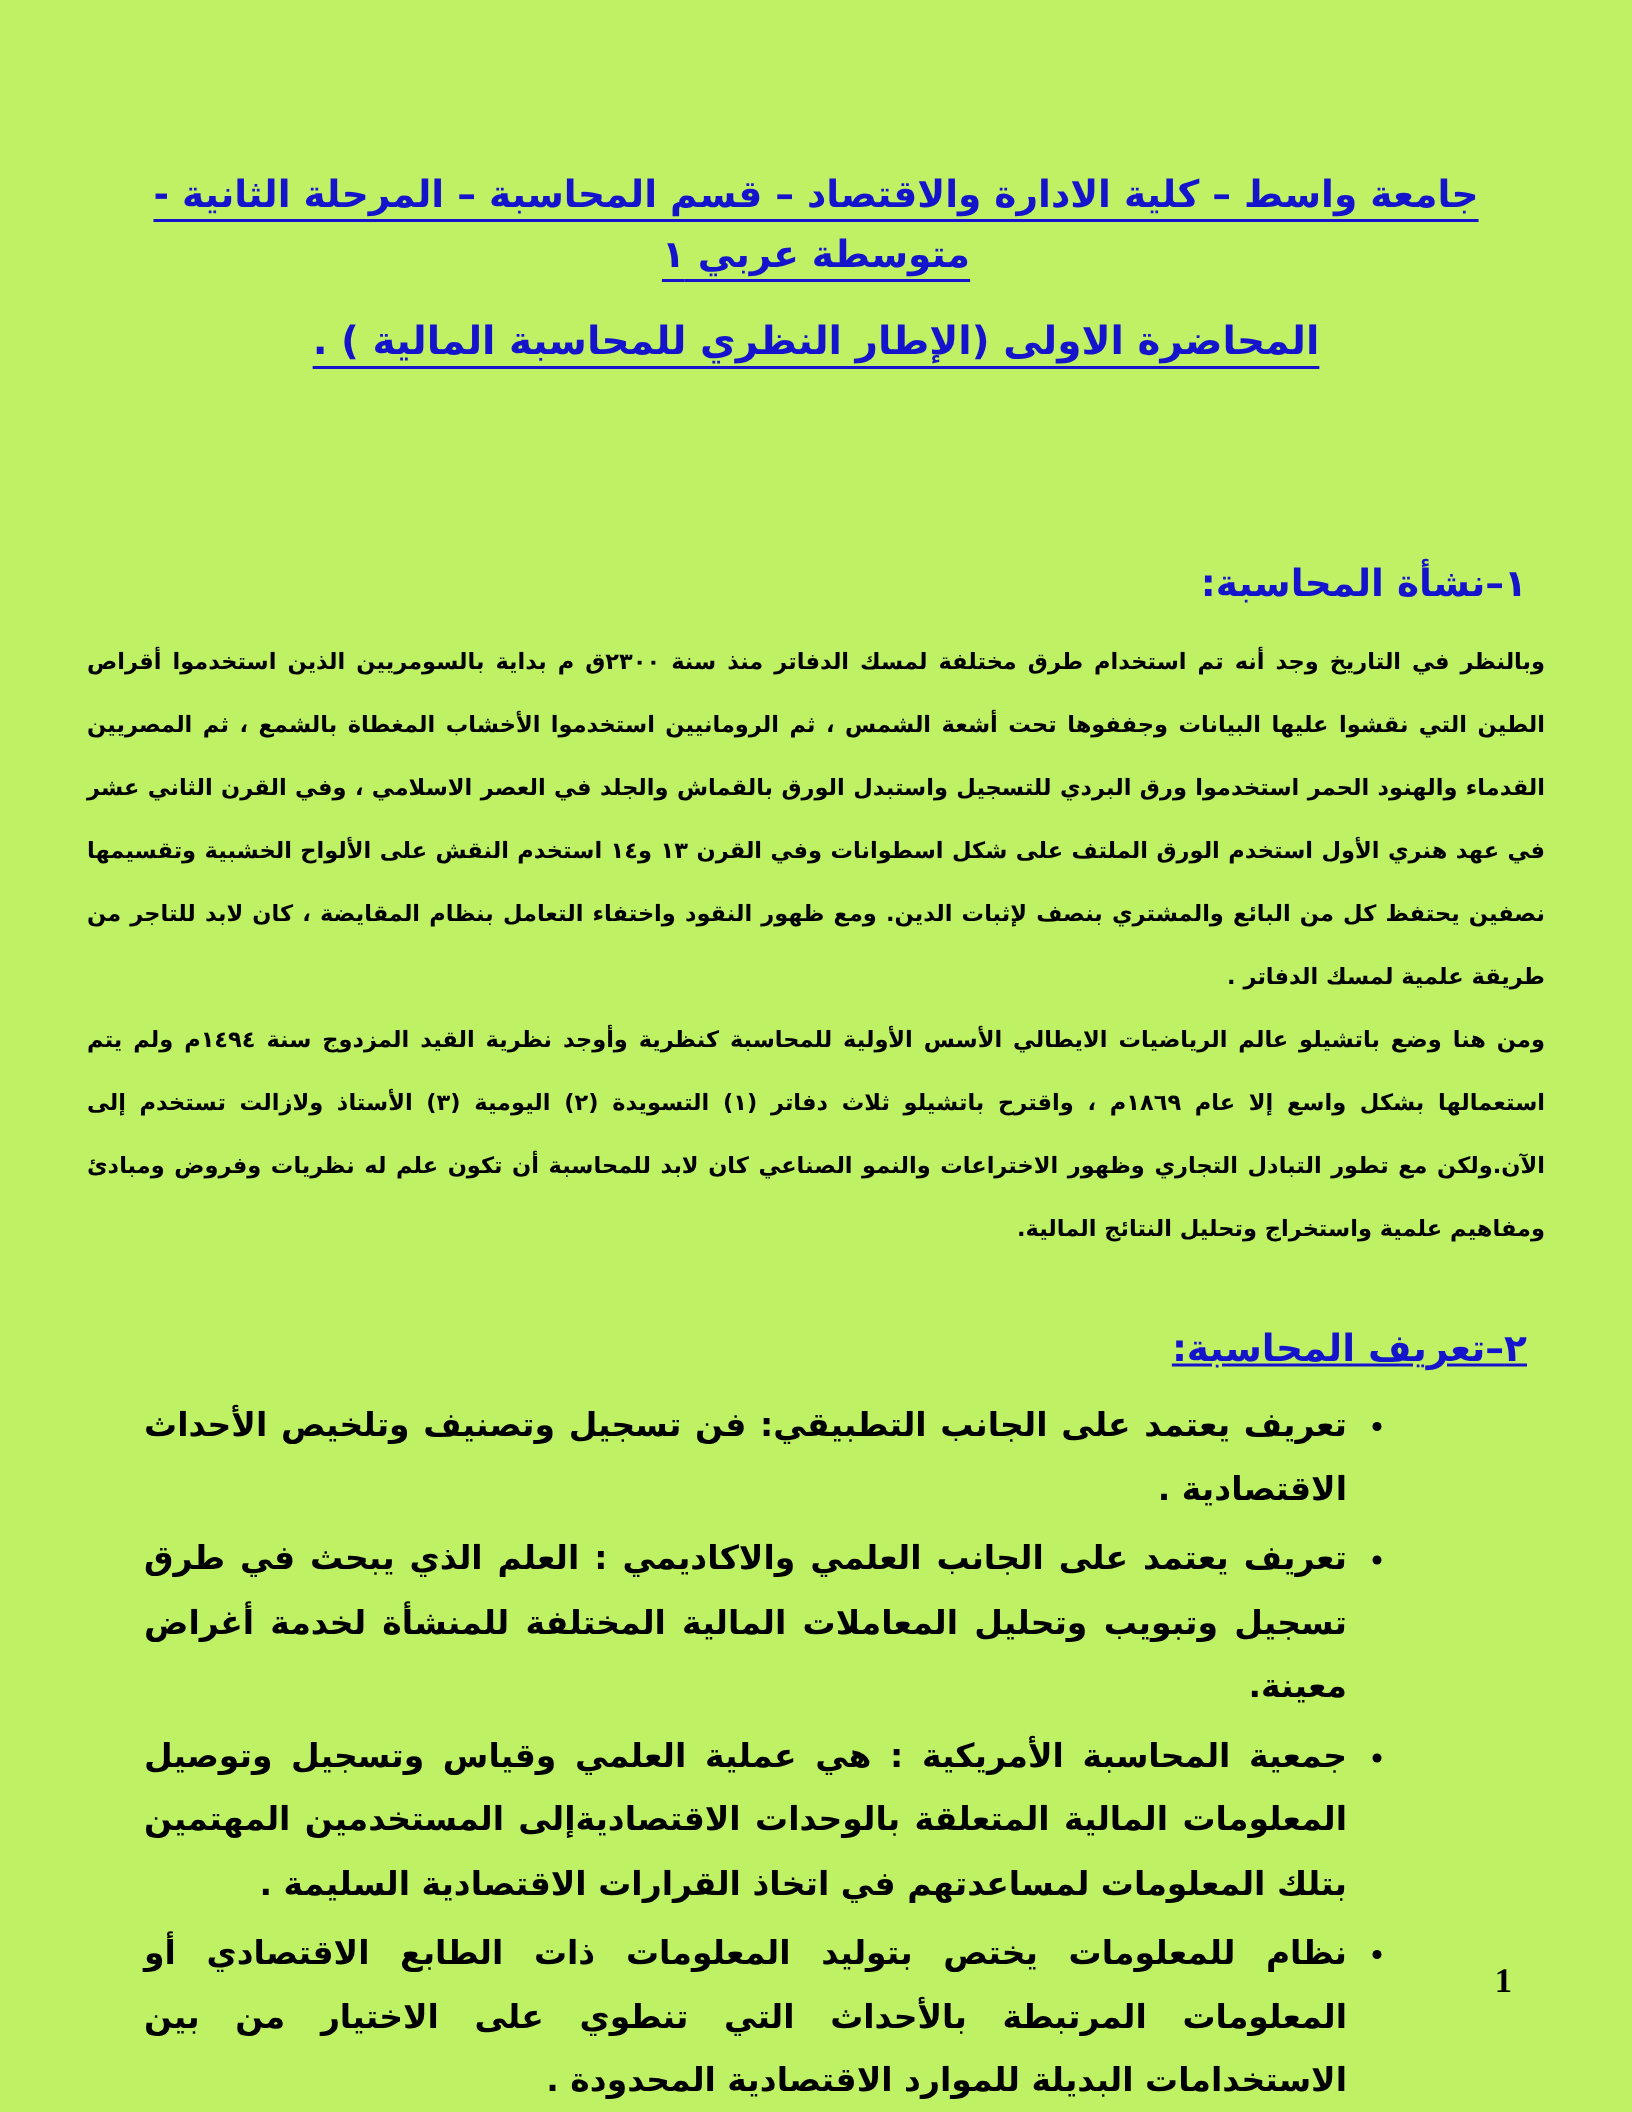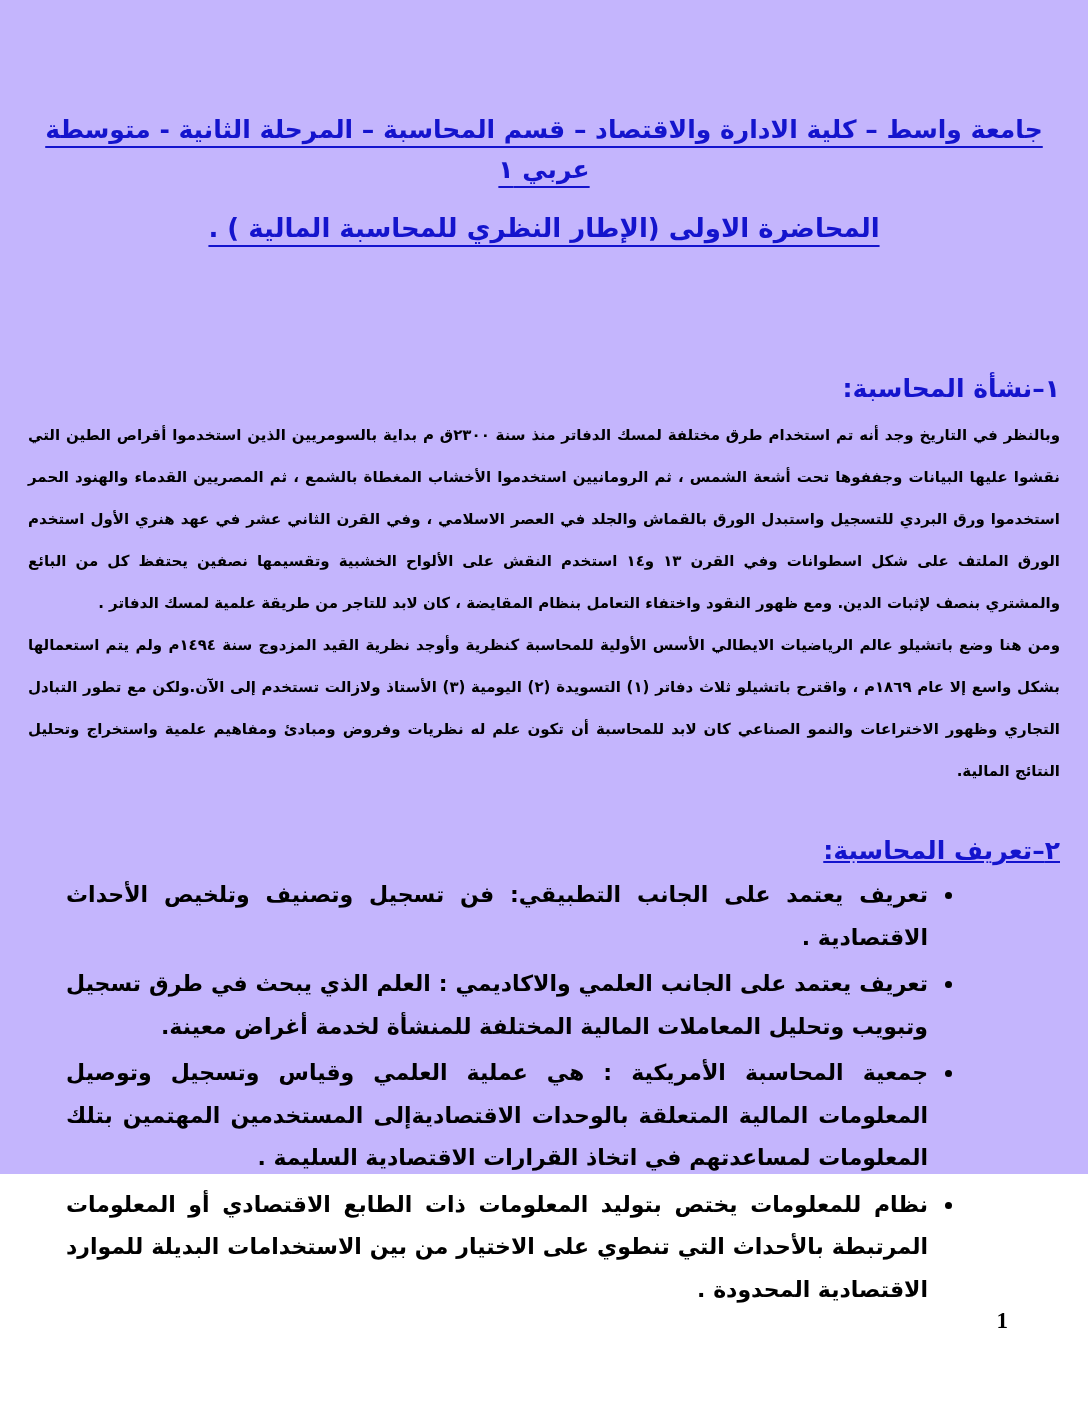--- a/index.html
+++ b/index.html
@@ -11,24 +11,24 @@
     width: 1088px;
     height: 1408px;
     position: relative;
     overflow: hidden;
     font-family: "DejaVu Sans", sans-serif;
     direction: rtl;
   }
   .page {
     position: relative;
     width: 1088px;
-    height: 1174px;
-    background: #c4b5fd;
+    height: 1408px;
+    background: #bef264;
     box-sizing: border-box;
-    padding: 0 28px;
+    padding: 0 58px;
   }
   .title-block {
     padding-top: 110px;
     text-align: center;
   }
   .title-line {
     color: #1414cd;
     font-weight: bold;
     font-size: 25px;
     line-height: 40px;
@@ -39,21 +39,21 @@
   }
   .title-line.second {
     font-size: 26px;
   }
   .section-heading {
     color: #1414cd;
     font-weight: bold;
     font-size: 25px;
     line-height: 38px;
     text-align: right;
-    margin: 0;
+    margin: 12px;
   }
   .heading-1 {
     margin-top: 122px;
   }
   .heading-2 {
     margin-top: 40px;
     text-decoration: underline;
   }
   .body-paragraph {
     color: #000000;

